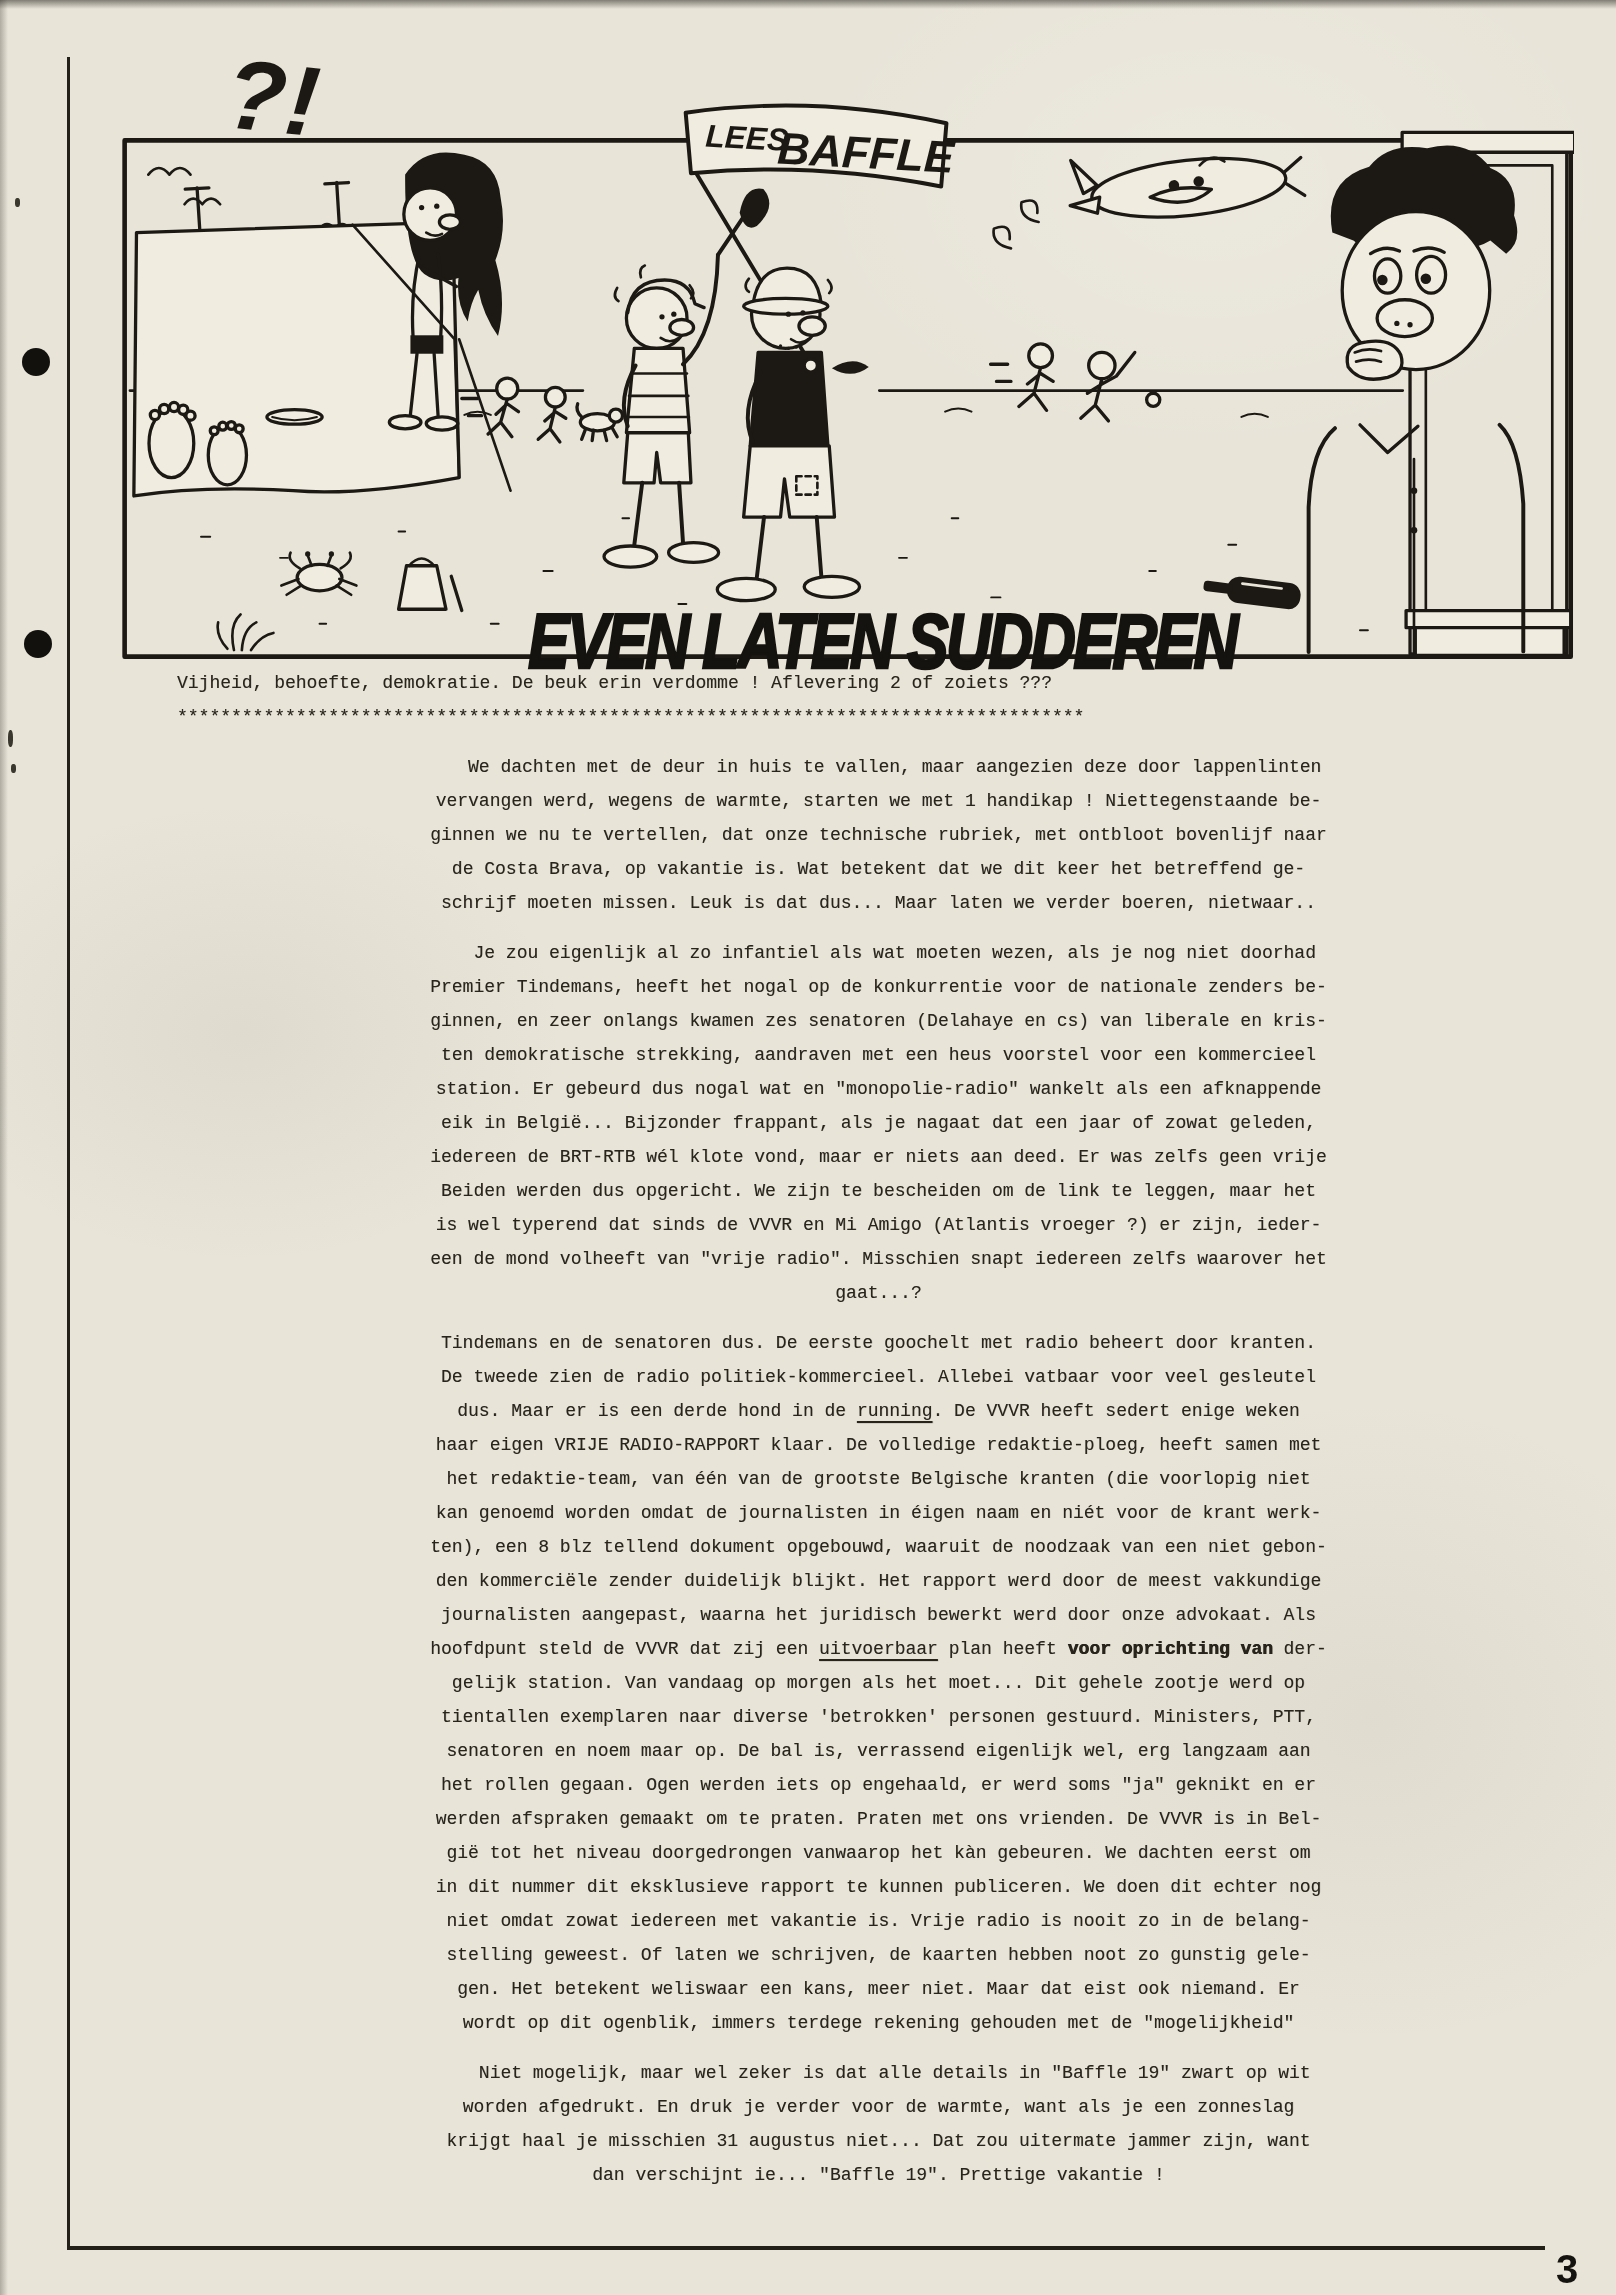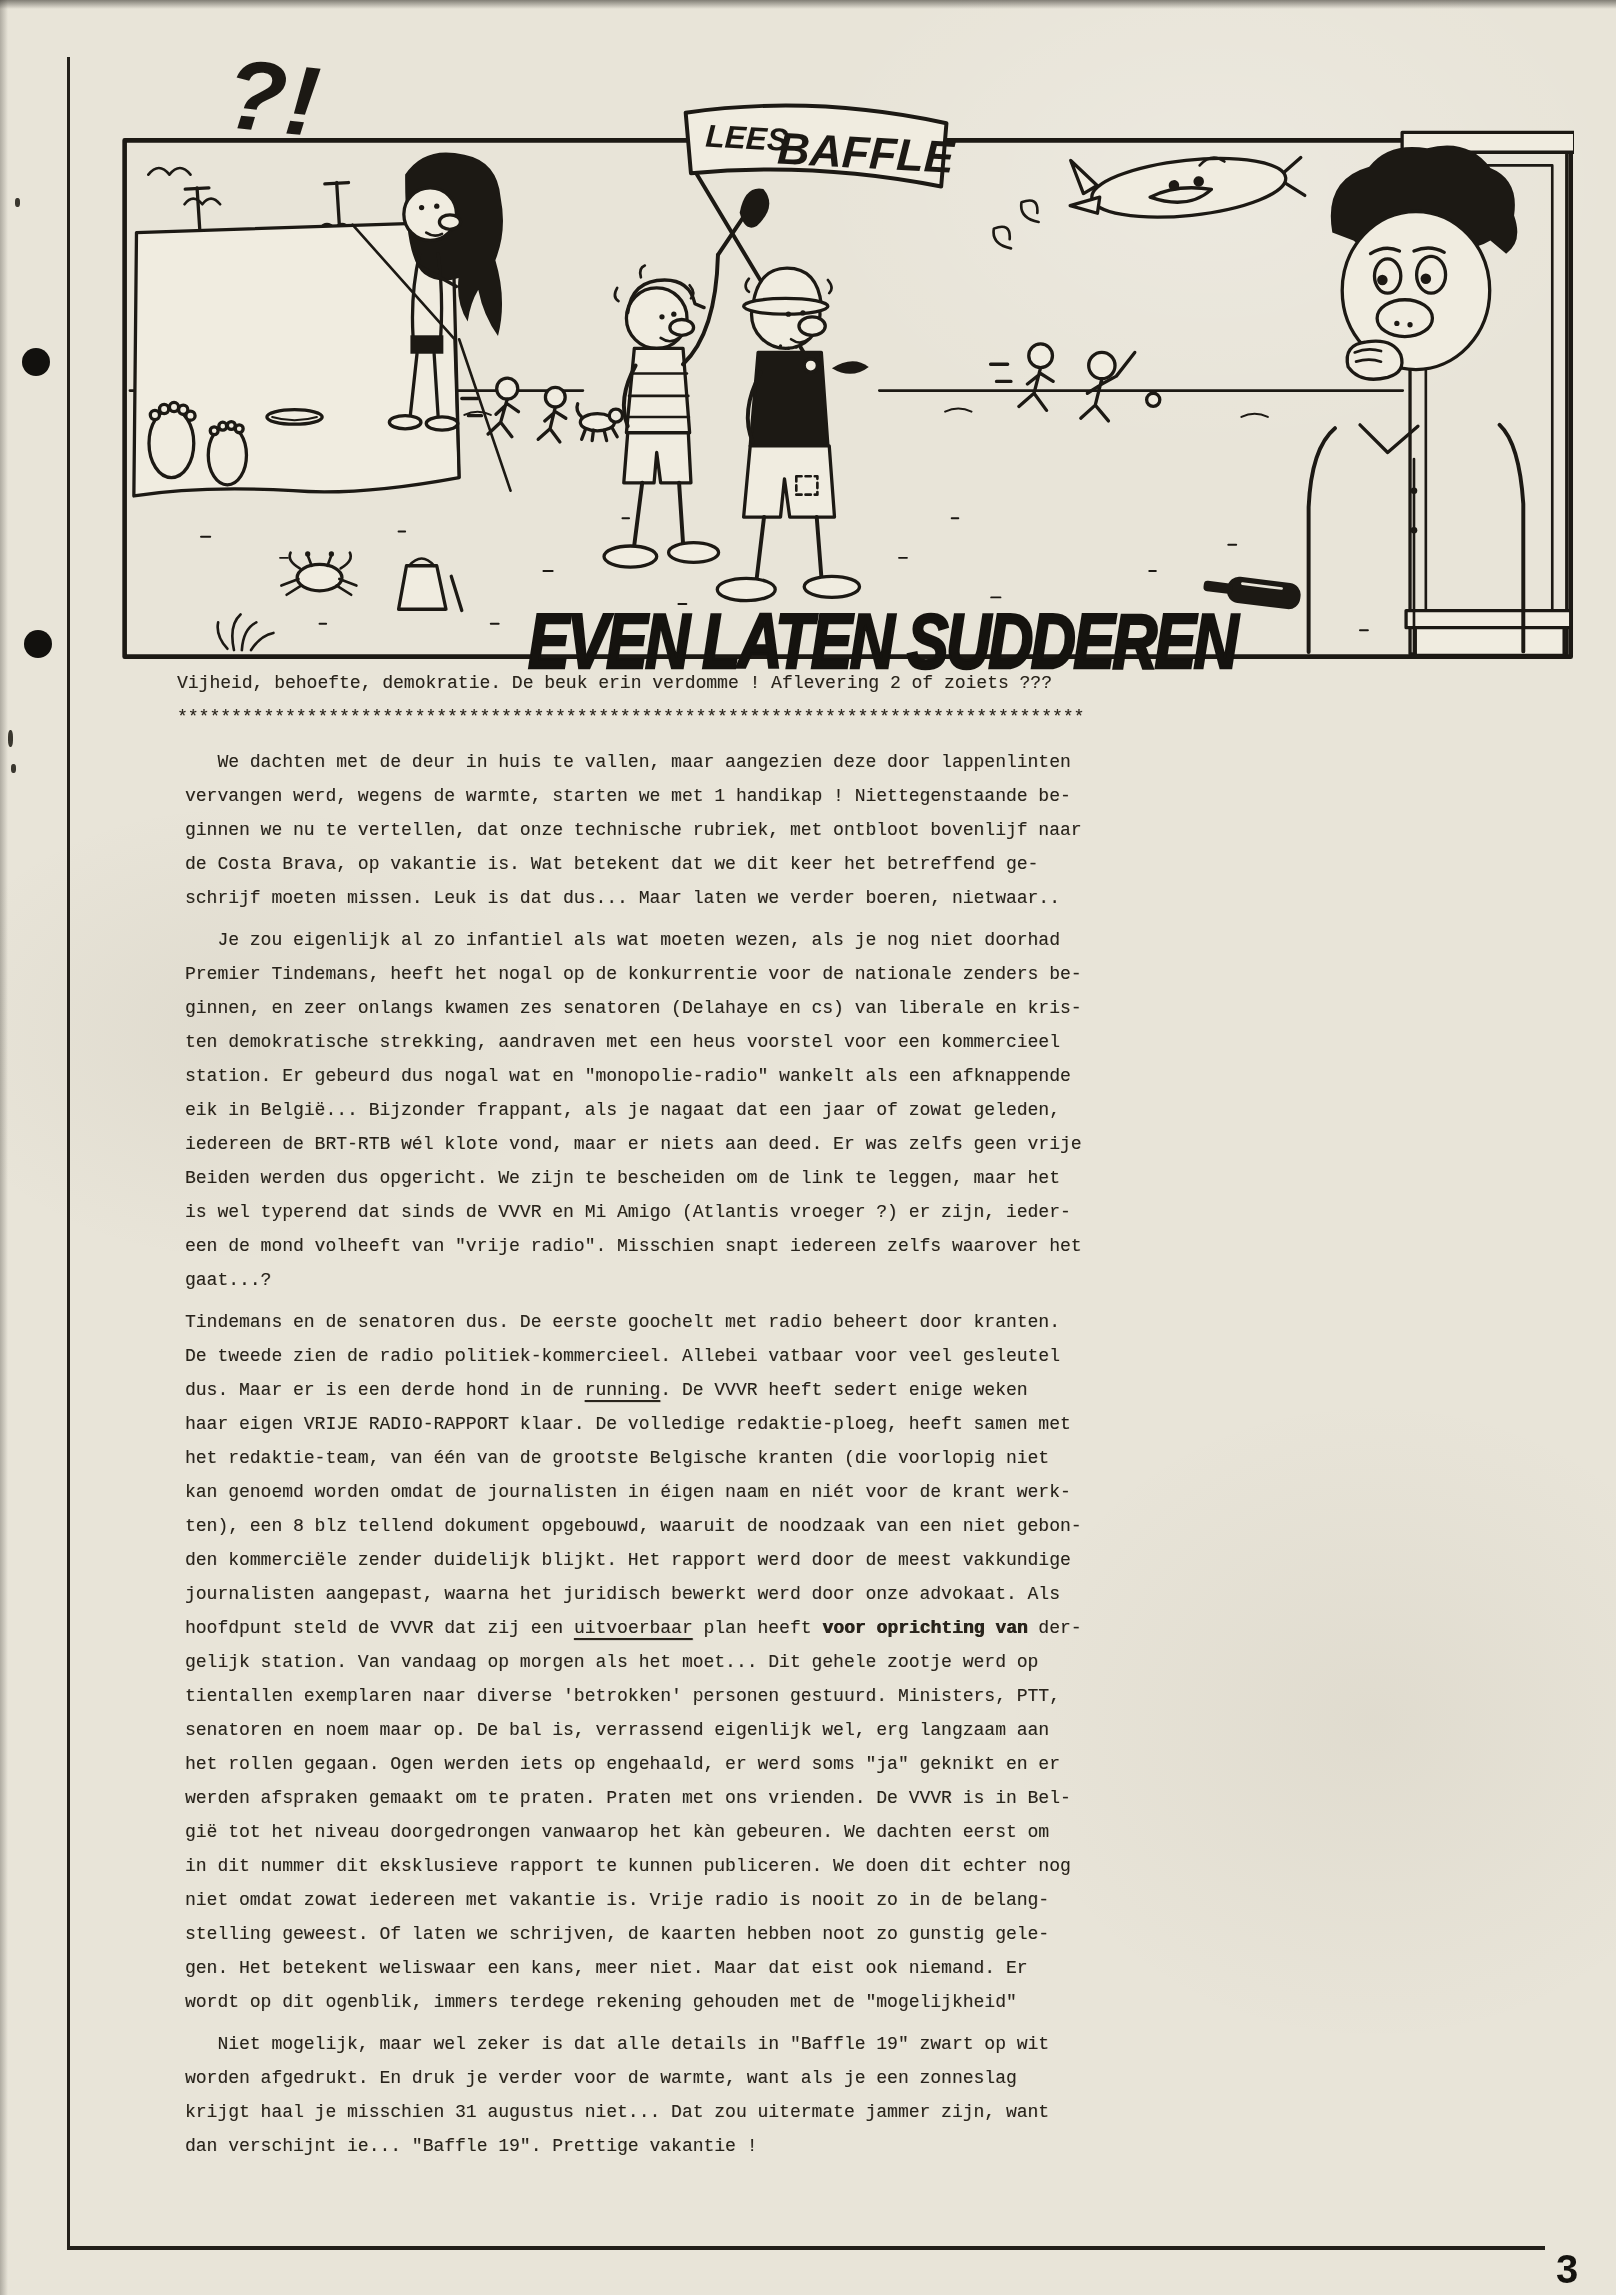--- a/index.html
+++ b/index.html
@@ -30,21 +30,21 @@
     transform:scaleX(.8);transform-origin:center top;white-space:nowrap;
   }
   .text-block{
     position:absolute;left:177px;top:666px;width:1403px;
     font-family:"Liberation Mono","DejaVu Sans Mono",monospace;
     font-size:18px;line-height:34px;color:#28231b;
     text-shadow:0.4px 0.4px 0 rgba(40,34,26,.30);
   }
   .tline{white-space:pre;}
   .stars{margin-bottom:10.5px;}
-  .para{margin:8px;}
+  .para{margin:16px;text-align:center;}
   .u{text-decoration:underline;text-underline-offset:4.6px;text-decoration-thickness:2px;}
   .b{font-weight:bold;text-shadow:0.7px 0 0 #28231b;}
   .page-num{position:absolute;left:1556px;top:2247px;
     font-family:"Liberation Sans",sans-serif;font-weight:bold;font-size:40px;color:#15130f;}
   svg text{font-family:"Liberation Sans",sans-serif;}
 </style>
 </head>
 <body>
 
 <div class="top-edge"></div>

